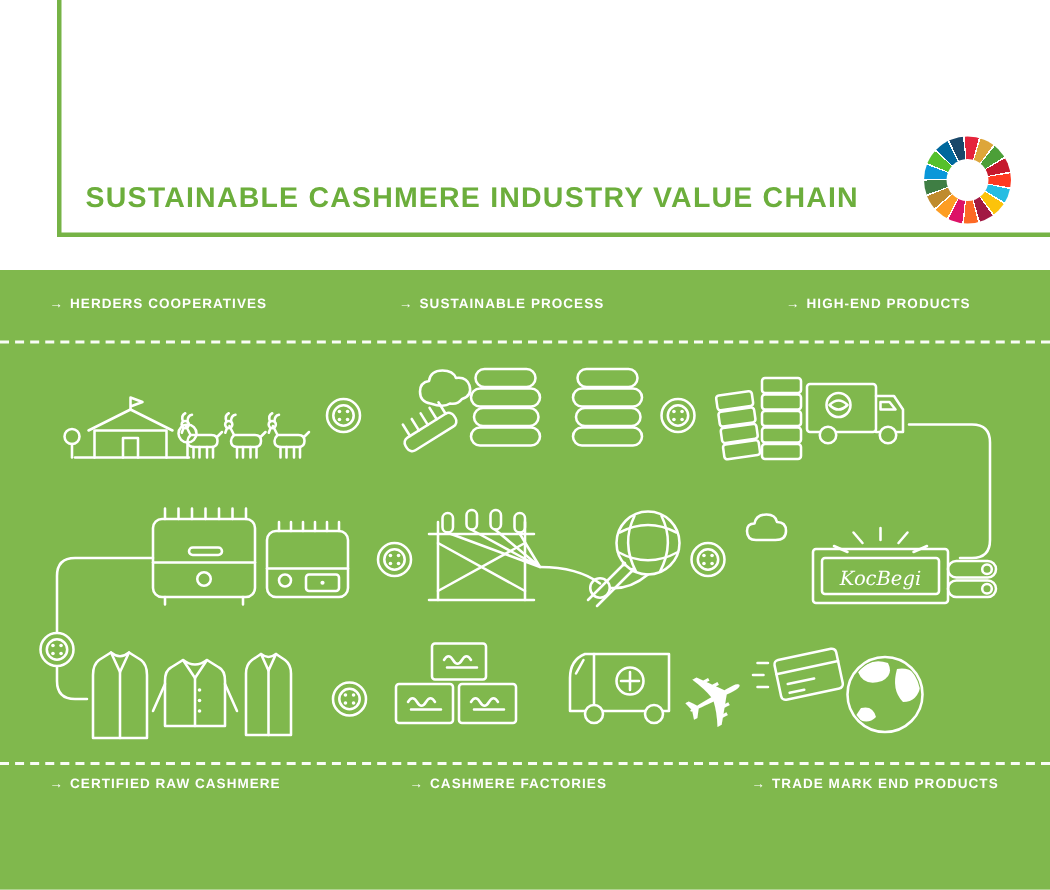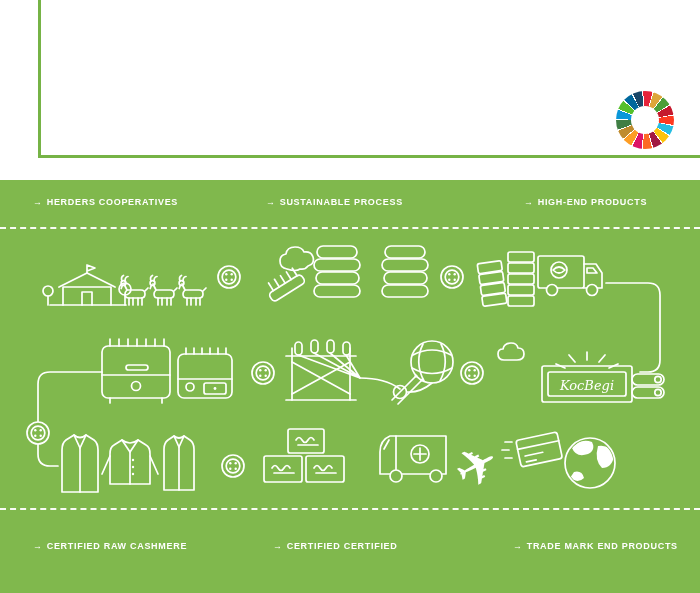--- a/index.html
+++ b/index.html
@@ -16,35 +16,36 @@
   .sdg { position:absolute; right:26px; top:91px; width:58px; height:58px; border-radius:50%; }
   .sdg-center { position:absolute; left:15px; top:15px; width:28px; height:28px;
                 background:#ffffff; border-radius:50%; }
 
   
   .diagram { position:relative; height:480px; background:#80b84d; color:#ffffff; }
   .dash { position:absolute; left:0; right:0; border-top:2px dashed rgba(255,255,255,.95); }
   .dash.top { top:47px; } .dash.bottom { top:328px; }
   .vc-label { position:absolute; white-space:nowrap; font-size:9px; font-weight:bold;
               letter-spacing:.7px; color:#ffffff; }
-  .row-top .vc-label { top:17px; } .row-bottom .vc-label { top:337px;margin-top:24px; }
+  .row-top .vc-label { top:17px; } .row-bottom .vc-label { top:337px; }
   .arrow { margin-right:4px; font-weight:bold; }
   svg.art { position:absolute; top:48px; left:0; display:block; }
 
   
   .footer { height:23px; background:#ffffff; }
 </style>
 </head>
 <body>
 
 <div class="page">
 
   <header class="header">
     <div class="accent-v"></div>
     <div class="accent-h"></div>
+    <h1 class="title">SUSTAINABLE CASHMERE INDUSTRY VALUE CHAIN</h1>
     <div class="sdg" style="background: conic-gradient(from -6deg, rgb(255, 255, 255) 0deg, rgb(255, 255, 255) 2.4deg, rgb(229, 36, 59) 2.4deg, rgb(229, 36, 59) 21.1765deg, rgb(255, 255, 255) 21.1765deg, rgb(255, 255, 255) 23.5765deg, rgb(221, 166, 58) 23.5765deg, rgb(221, 166, 58) 42.3529deg, rgb(255, 255, 255) 42.3529deg, rgb(255, 255, 255) 44.7529deg, rgb(76, 159, 56) 44.7529deg, rgb(76, 159, 56) 63.5294deg, rgb(255, 255, 255) 63.5294deg, rgb(255, 255, 255) 65.9294deg, rgb(197, 25, 45) 65.9294deg, rgb(197, 25, 45) 84.7059deg, rgb(255, 255, 255) 84.7059deg, rgb(255, 255, 255) 87.1059deg, rgb(255, 58, 33) 87.1059deg, rgb(255, 58, 33) 105.882deg, rgb(255, 255, 255) 105.882deg, rgb(255, 255, 255) 108.282deg, rgb(38, 189, 226) 108.282deg, rgb(38, 189, 226) 127.059deg, rgb(255, 255, 255) 127.059deg, rgb(255, 255, 255) 129.459deg, rgb(252, 195, 11) 129.459deg, rgb(252, 195, 11) 148.235deg, rgb(255, 255, 255) 148.235deg, rgb(255, 255, 255) 150.635deg, rgb(162, 25, 66) 150.635deg, rgb(162, 25, 66) 169.412deg, rgb(255, 255, 255) 169.412deg, rgb(255, 255, 255) 171.812deg, rgb(253, 105, 37) 171.812deg, rgb(253, 105, 37) 190.588deg, rgb(255, 255, 255) 190.588deg, rgb(255, 255, 255) 192.988deg, rgb(221, 19, 103) 192.988deg, rgb(221, 19, 103) 211.765deg, rgb(255, 255, 255) 211.765deg, rgb(255, 255, 255) 214.165deg, rgb(253, 157, 36) 214.165deg, rgb(253, 157, 36) 232.941deg, rgb(255, 255, 255) 232.941deg, rgb(255, 255, 255) 235.341deg, rgb(191, 139, 46) 235.341deg, rgb(191, 139, 46) 254.118deg, rgb(255, 255, 255) 254.118deg, rgb(255, 255, 255) 256.518deg, rgb(63, 126, 68) 256.518deg, rgb(63, 126, 68) 275.294deg, rgb(255, 255, 255) 275.294deg, rgb(255, 255, 255) 277.694deg, rgb(10, 151, 217) 277.694deg, rgb(10, 151, 217) 296.471deg, rgb(255, 255, 255) 296.471deg, rgb(255, 255, 255) 298.871deg, rgb(86, 192, 43) 298.871deg, rgb(86, 192, 43) 317.647deg, rgb(255, 255, 255) 317.647deg, rgb(255, 255, 255) 320.047deg, rgb(0, 104, 157) 320.047deg, rgb(0, 104, 157) 338.824deg, rgb(255, 255, 255) 338.824deg, rgb(255, 255, 255) 341.224deg, rgb(25, 72, 106) 341.224deg, rgb(25, 72, 106) 360deg);">
       <div class="sdg-center"></div>
     </div>
   </header>
 
   <section class="diagram">
 
     <div class="row-top">
       <div class="vc-label" style="left:33px"><span class="arrow">→</span><span>HERDERS COOPERATIVES</span></div>
       <div class="vc-label" style="left:266px"><span class="arrow">→</span><span>SUSTAINABLE PROCESS</span></div>
@@ -257,20 +258,20 @@
         <use href="#button" x="472" y="145"></use>
         <use href="#button" x="233" y="238"></use>
         <use href="#button" x="38" y="205"></use>
       </g>
     </svg>
 
     <div class="dash bottom"></div>
 
     <div class="row-bottom">
       <div class="vc-label" style="left:33px"><span class="arrow">→</span><span>CERTIFIED RAW CASHMERE</span></div>
-      <div class="vc-label" style="left:273px"><span class="arrow">→</span><span>CERTIFIED CERTIFIED</span></div>
-      <div class="vc-label" style="left:513px"><span class="arrow">→</span><span>TRADE MARK END PRODUCTS</span></div>
+      <div class="vc-label" style="left:273px"><span class="arrow">→</span><span>CASHMERE FACTORIES</span></div>
+      <div class="vc-label" style="left:501px"><span class="arrow">→</span><span>TRADE MARK END PRODUCTS</span></div>
     </div>
 
   </section>
 
   <footer class="footer"></footer>
 </div>
 
 </body></html>

